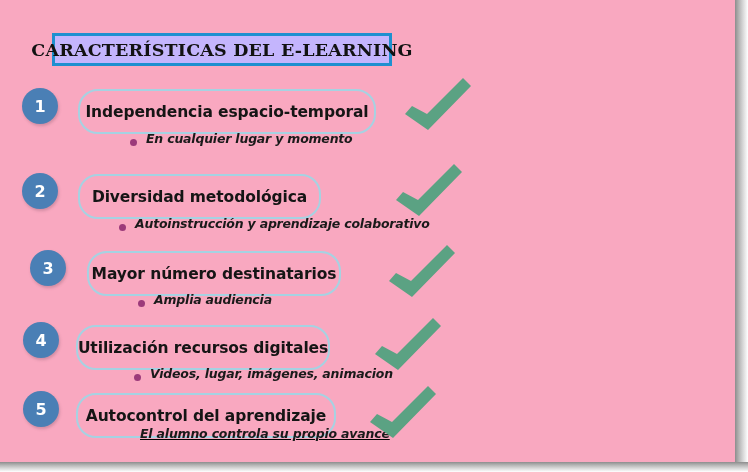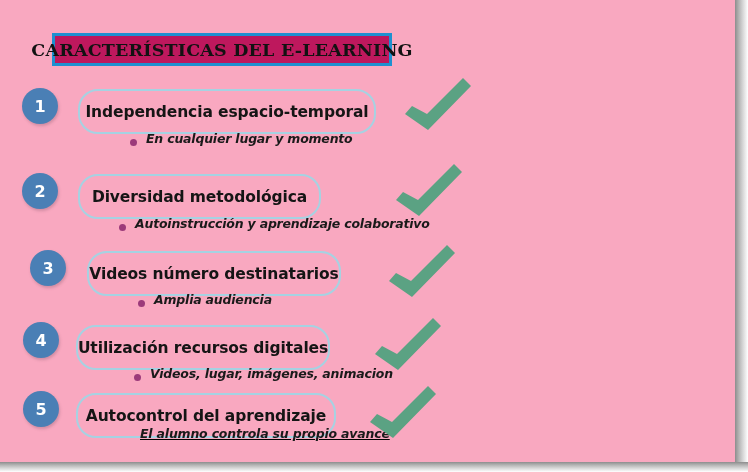--- a/index.html
+++ b/index.html
@@ -42,21 +42,21 @@
   }
 
   
   #title-box {
     position: absolute;
     left: 52px;
     top: 33px;
     width: 340px;
     height: 33px;
     border: 3px solid #1e90d0;
-    background: #be185d;
+    background: #c4b5fd;
     box-sizing: border-box;
     display: flex;
     align-items: center;
     justify-content: center;
   }
   #title-text {
     font-family: "DejaVu Serif", "Liberation Serif", serif;
     font-size: 17.5px;
     font-weight: 700;
     letter-spacing: 0.2px;
@@ -172,21 +172,21 @@
     <div class="check" style="left:396px; top:164px;">
       <svg viewBox="0 0 66 52" xmlns="http://www.w3.org/2000/svg">
         <polygon points="7,28 0,36 23,52 66,8 58,0 22,36" fill="#5ba283"></polygon>
       </svg>
     </div>
   </div>
 
   <div class="row">
     <div class="num-circle" style="left:30px; top:250px;">3</div>
     <div class="pill" style="left:87px; top:251px; width:254px;">
-      <span class="pill-text">Videos número destinatarios</span>
+      <span class="pill-text">Mayor número destinatarios</span>
     </div>
     <div class="sub" style="left:138px; top:292px;">
       <span class="sub-bullet"></span>
       <span class="sub-text">Amplia audiencia</span>
     </div>
     <div class="check" style="left:389px; top:245px;">
       <svg viewBox="0 0 66 52" xmlns="http://www.w3.org/2000/svg">
         <polygon points="7,28 0,36 23,52 66,8 58,0 22,36" fill="#5ba283"></polygon>
       </svg>
     </div>

